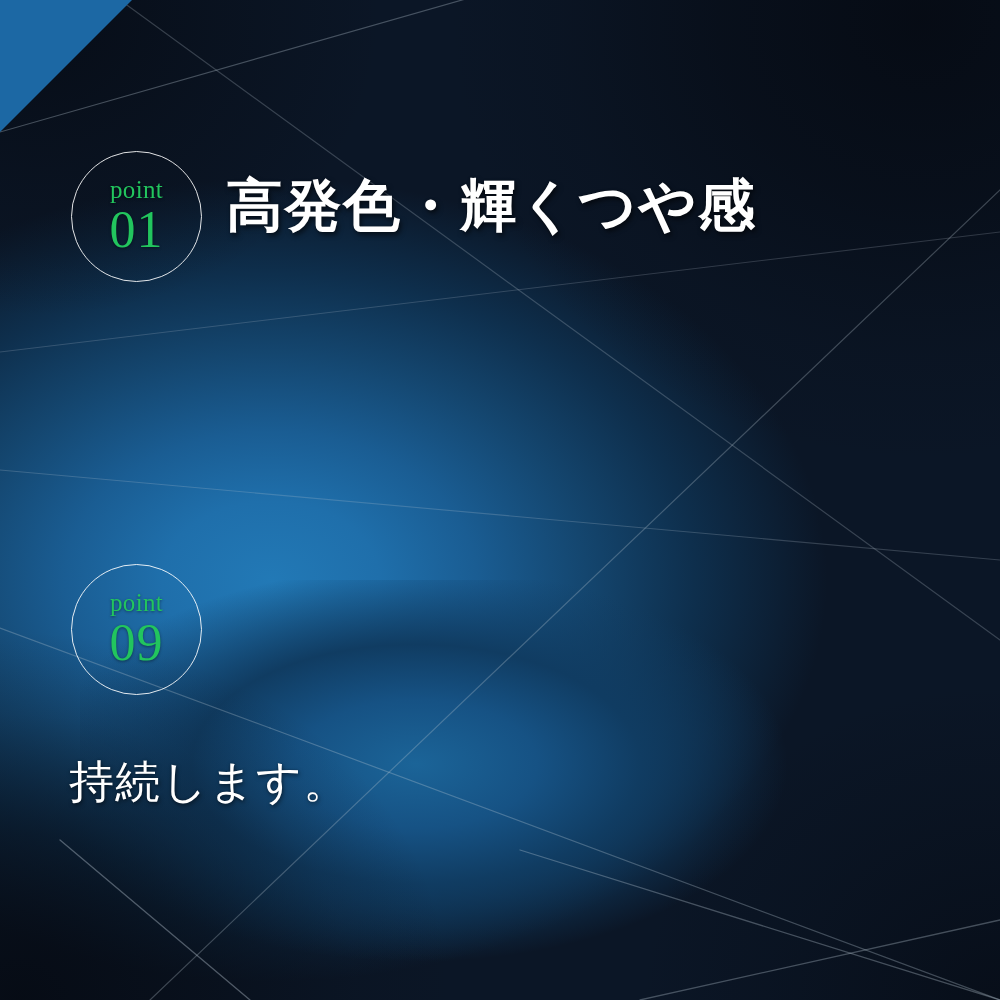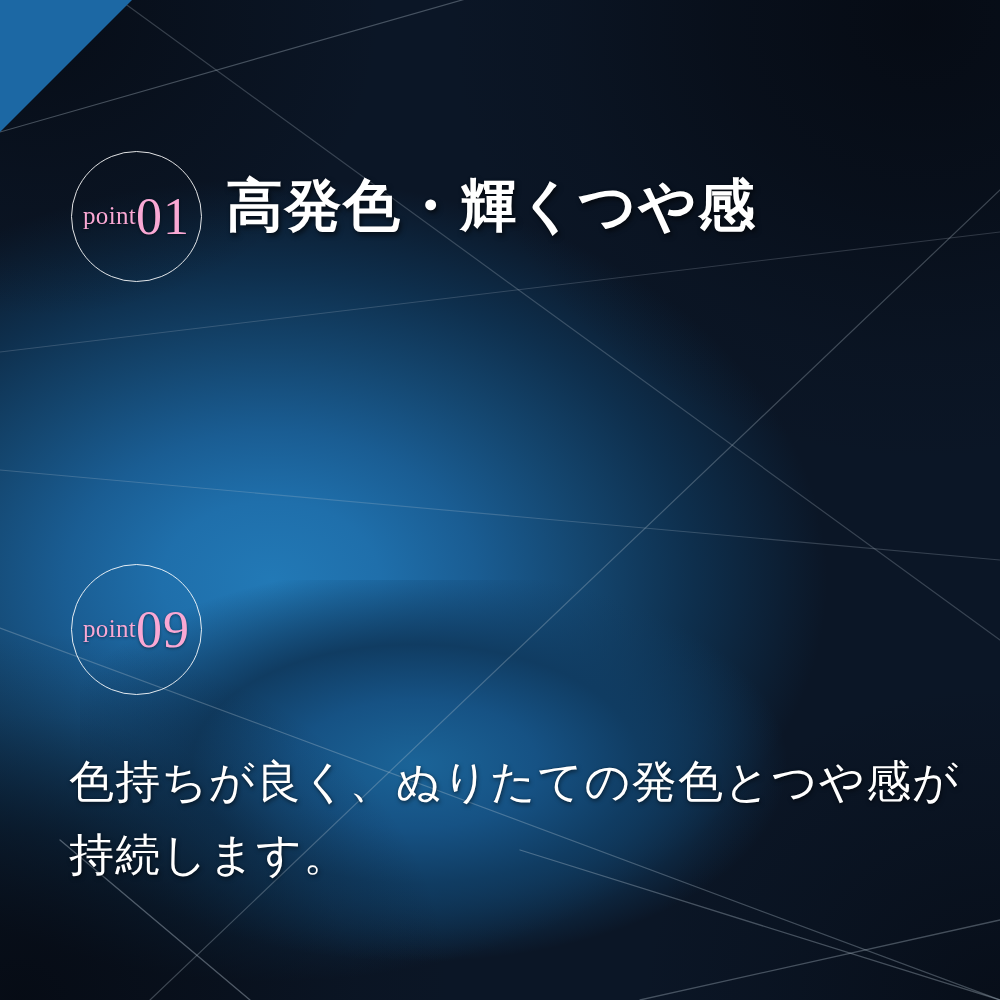--- a/index.html
+++ b/index.html
@@ -108,24 +108,24 @@
     height:140px;
   }
 
   .badge {
     position:absolute;
     left:71px; top:3px;
     width:131px; height:131px;
     border:1.4px solid rgba(255,255,255,0.88);
     border-radius:50%;
     display:flex;
-    flex-direction:row;
+    flex-direction:column;
     align-items:center;
     justify-content:center;
-    color:#f9a8d4;
+    color:#22c55e;
     text-shadow:0 1px 3px rgba(0,0,0,0.45);
   }
   .badge-word {
     font-size:25px;
     line-height:1;
     letter-spacing:0.3px;
     margin-bottom:2px;
     font-family:"Liberation Serif","DejaVu Serif",serif;
   }
   .badge-num {
@@ -219,18 +219,17 @@
     <div class="point-head">
 
       <div class="badge">
         <span class="badge-word">point</span>
         <span class="badge-num">09</span>
       </div>
 
     </div>
 
     <div class="point-body" id="body-02">
-      <span class="line">色持ちが良く、ぬりたての発色とつや感が</span>
       <span class="line">持続します。</span>
     </div>
   </section>
 
 </div>
 
 </body></html>

